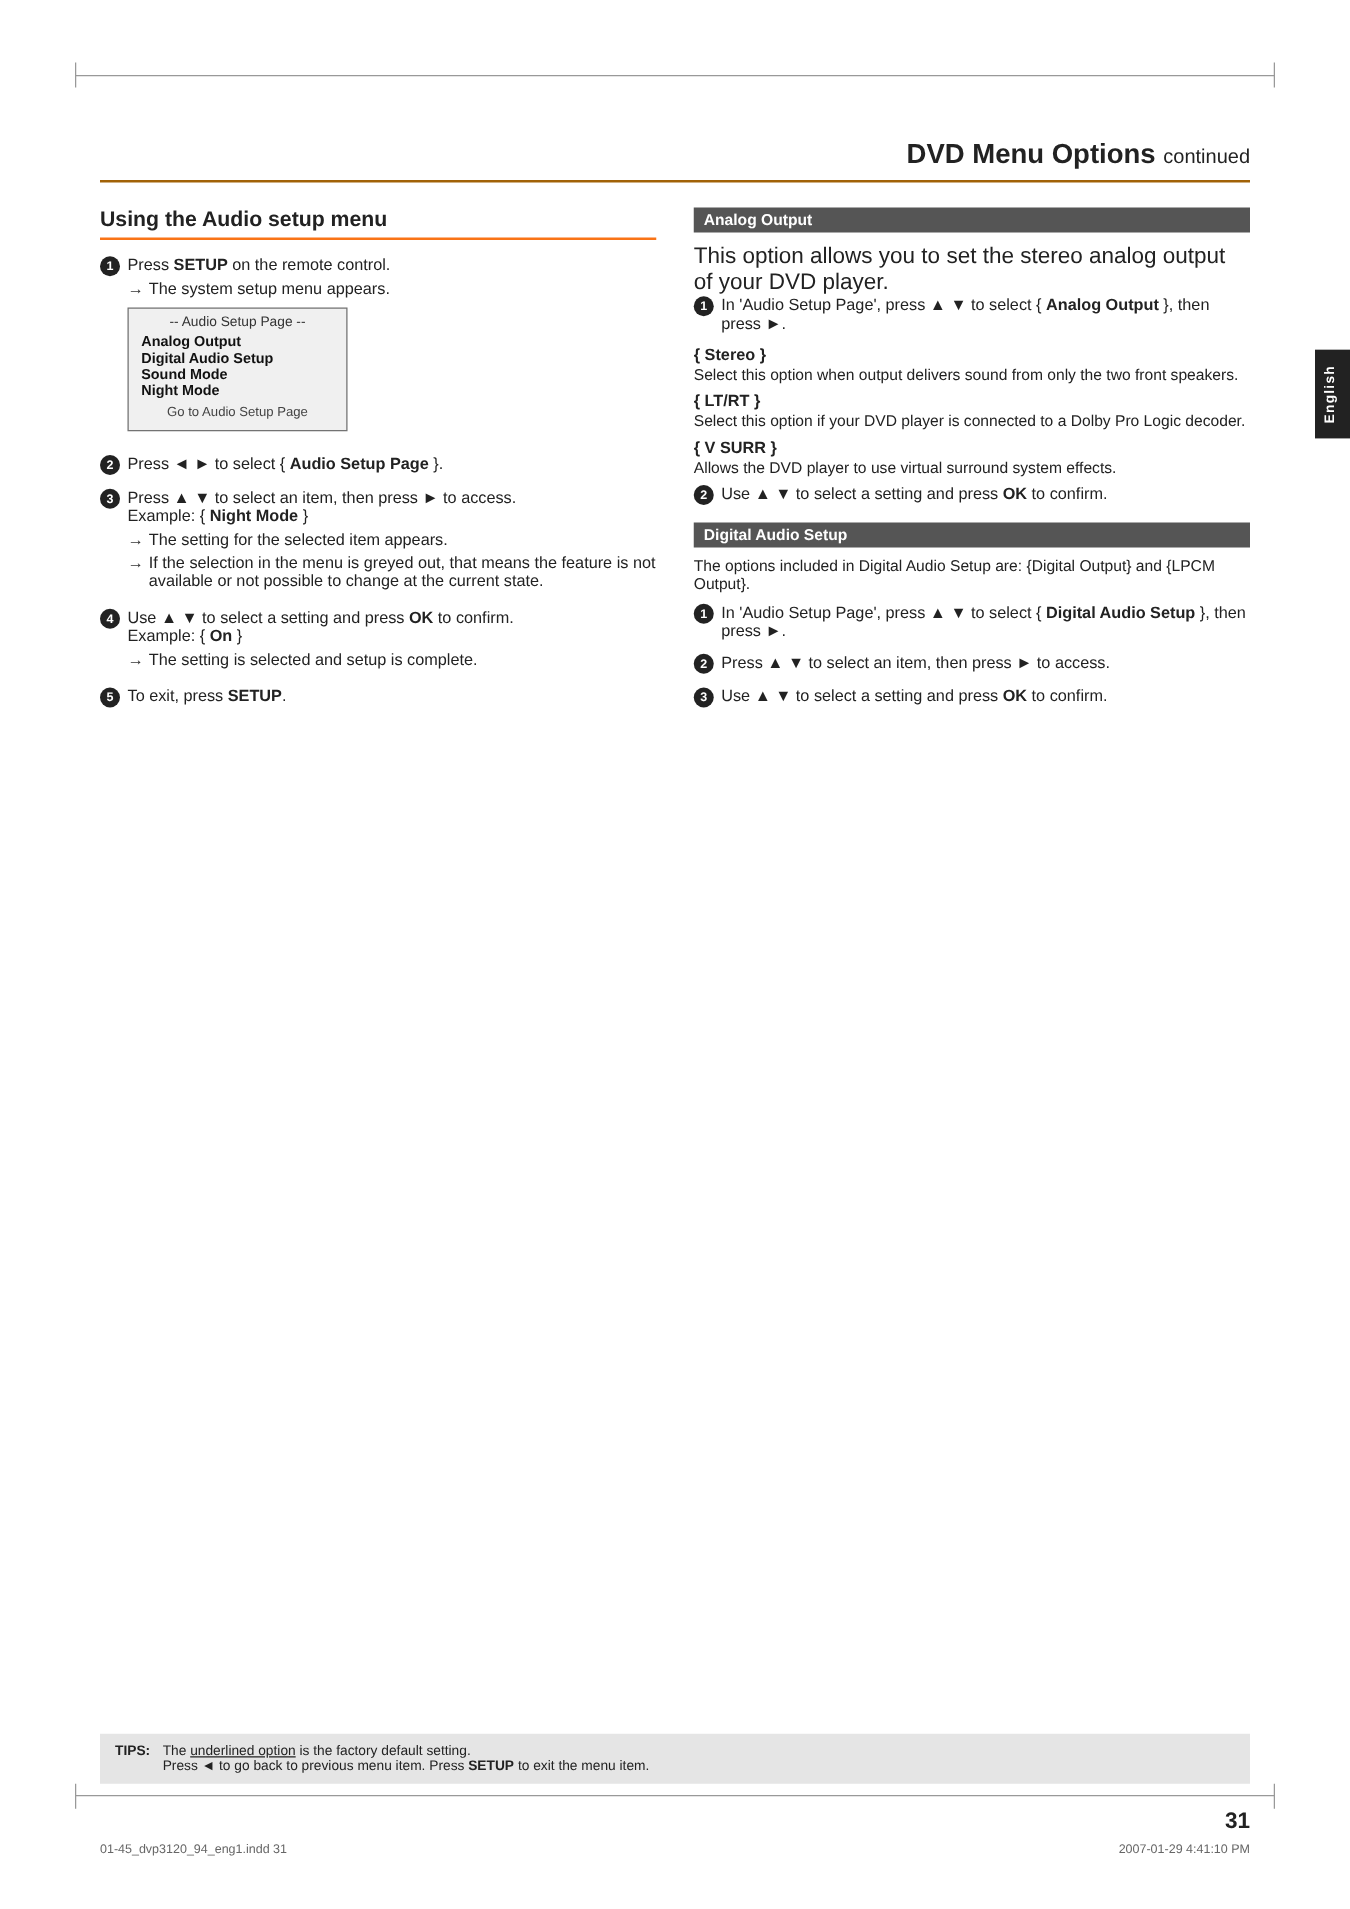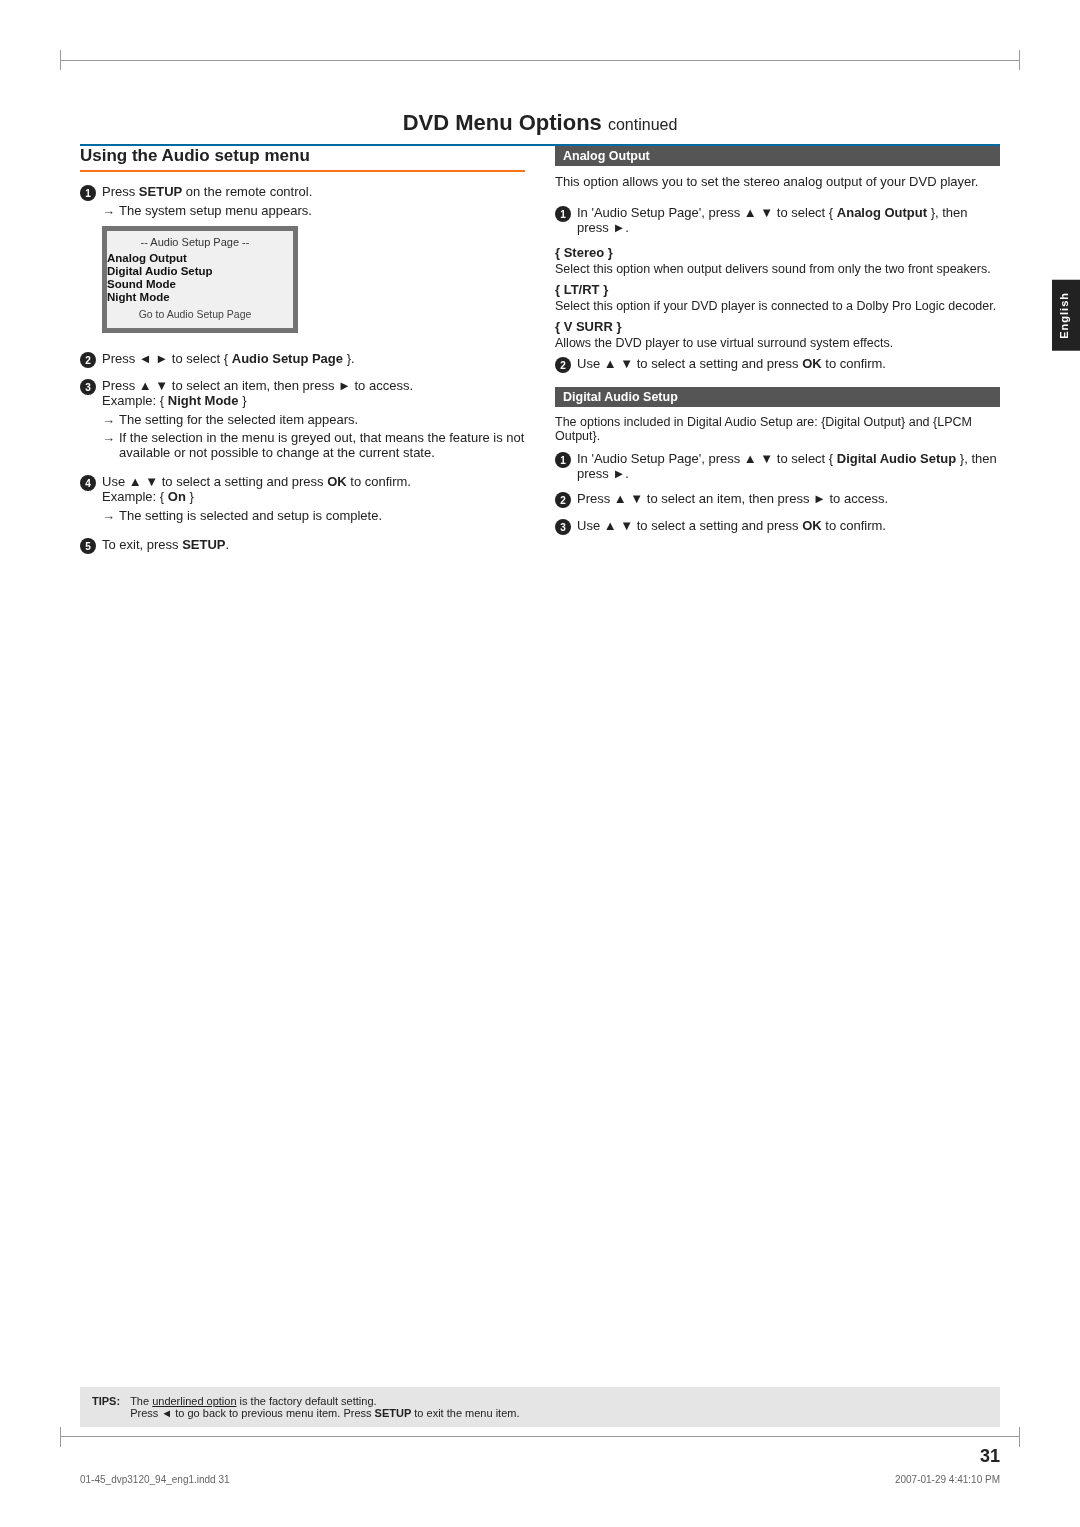--- a/index.html
+++ b/index.html
@@ -89,25 +89,26 @@
       letter-spacing: 1px;
     }
 
     
     .content-area {
       padding: 70px 80px 80px 80px;
     }
 
     
     .page-title {
-      text-align: center;
+      text-align: right;
       font-size: 22px;
       font-weight: bold;
+      margin-bottom: 20px;
       padding-bottom: 8px;
-      border-bottom: 2px solid #0369a1;
+      border-bottom: 2px solid #a16207;
     }
     .page-title .continued {
       font-size: 16px;
       font-weight: normal;
     }
 
     
     .two-col {
       display: flex;
       gap: 30px;
@@ -164,26 +165,26 @@
       margin-bottom: 3px;
       align-items: flex-start;
     }
     .arrow-sym {
       color: #333;
       flex-shrink: 0;
     }
 
     
     .screen-box {
-      border: 5px solid #737373;
+      border: 1px solid #737373;
       background: #f0f0f0;
       margin: 8px 0;
-      padding: 5px 10px 8px 0;
+      padding: 5px 10px 8px 10px;
       font-size: 11.5px;
-      width: 196px;
+      width: 176px;
     }
     .screen-box .screen-title {
       text-align: center;
       font-size: 11px;
       margin-bottom: 4px;
       color: #333;
     }
     .screen-box .menu-item {
       font-weight: bold;
       font-size: 11.5px;
@@ -377,21 +378,21 @@
               To exit, press <b>SETUP</b>.
             </div>
           </li>
         </ul>
       </div>
 
       <div class="right-col">
 
         <div class="section-header-bar">Analog Output</div>
 
-        <p style="margin-bottom:16px; font-size:13px;">
+        <p style="margin-bottom:0; font-size:18px;">
           This option allows you to set the stereo analog output of your DVD player.
         </p>
 
         <ul class="num-list">
           <li class="num-li">
             <span class="num-circle">1</span>
             <div class="num-list-content">
               In 'Audio Setup Page', press ▲ ▼ to select { <b>Analog Output</b> }, then press ►.
             </div>
           </li>

